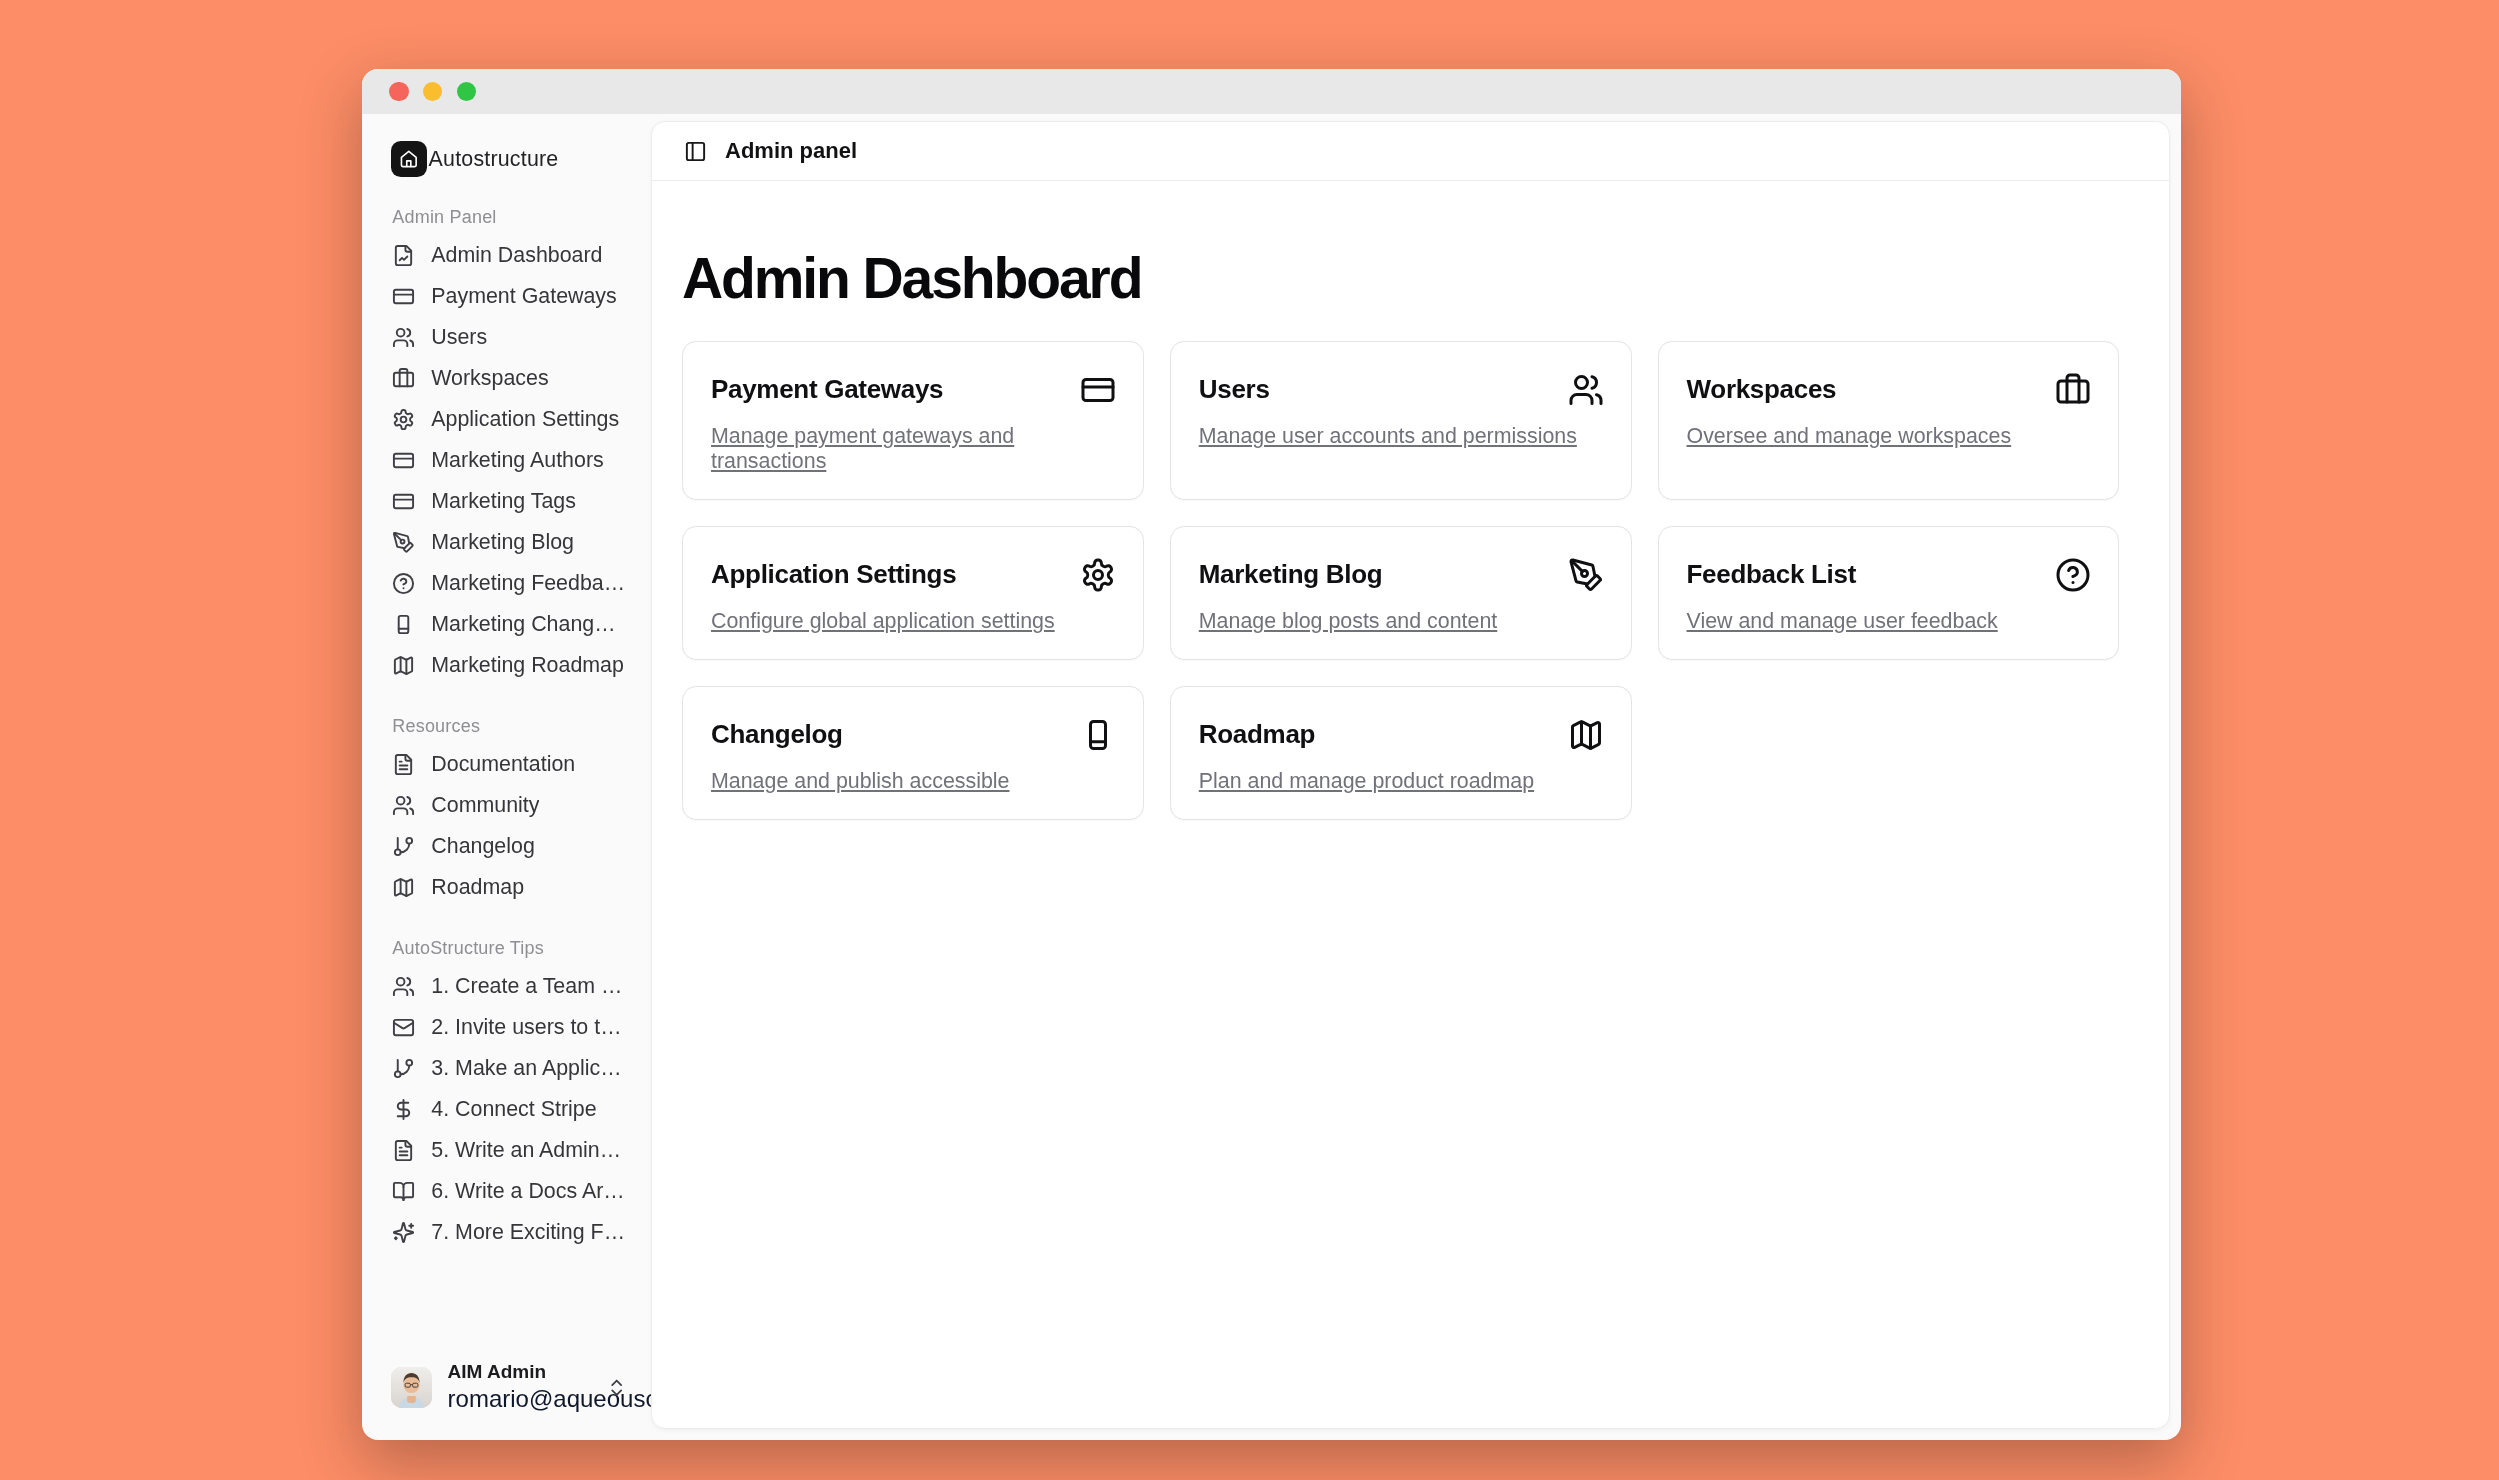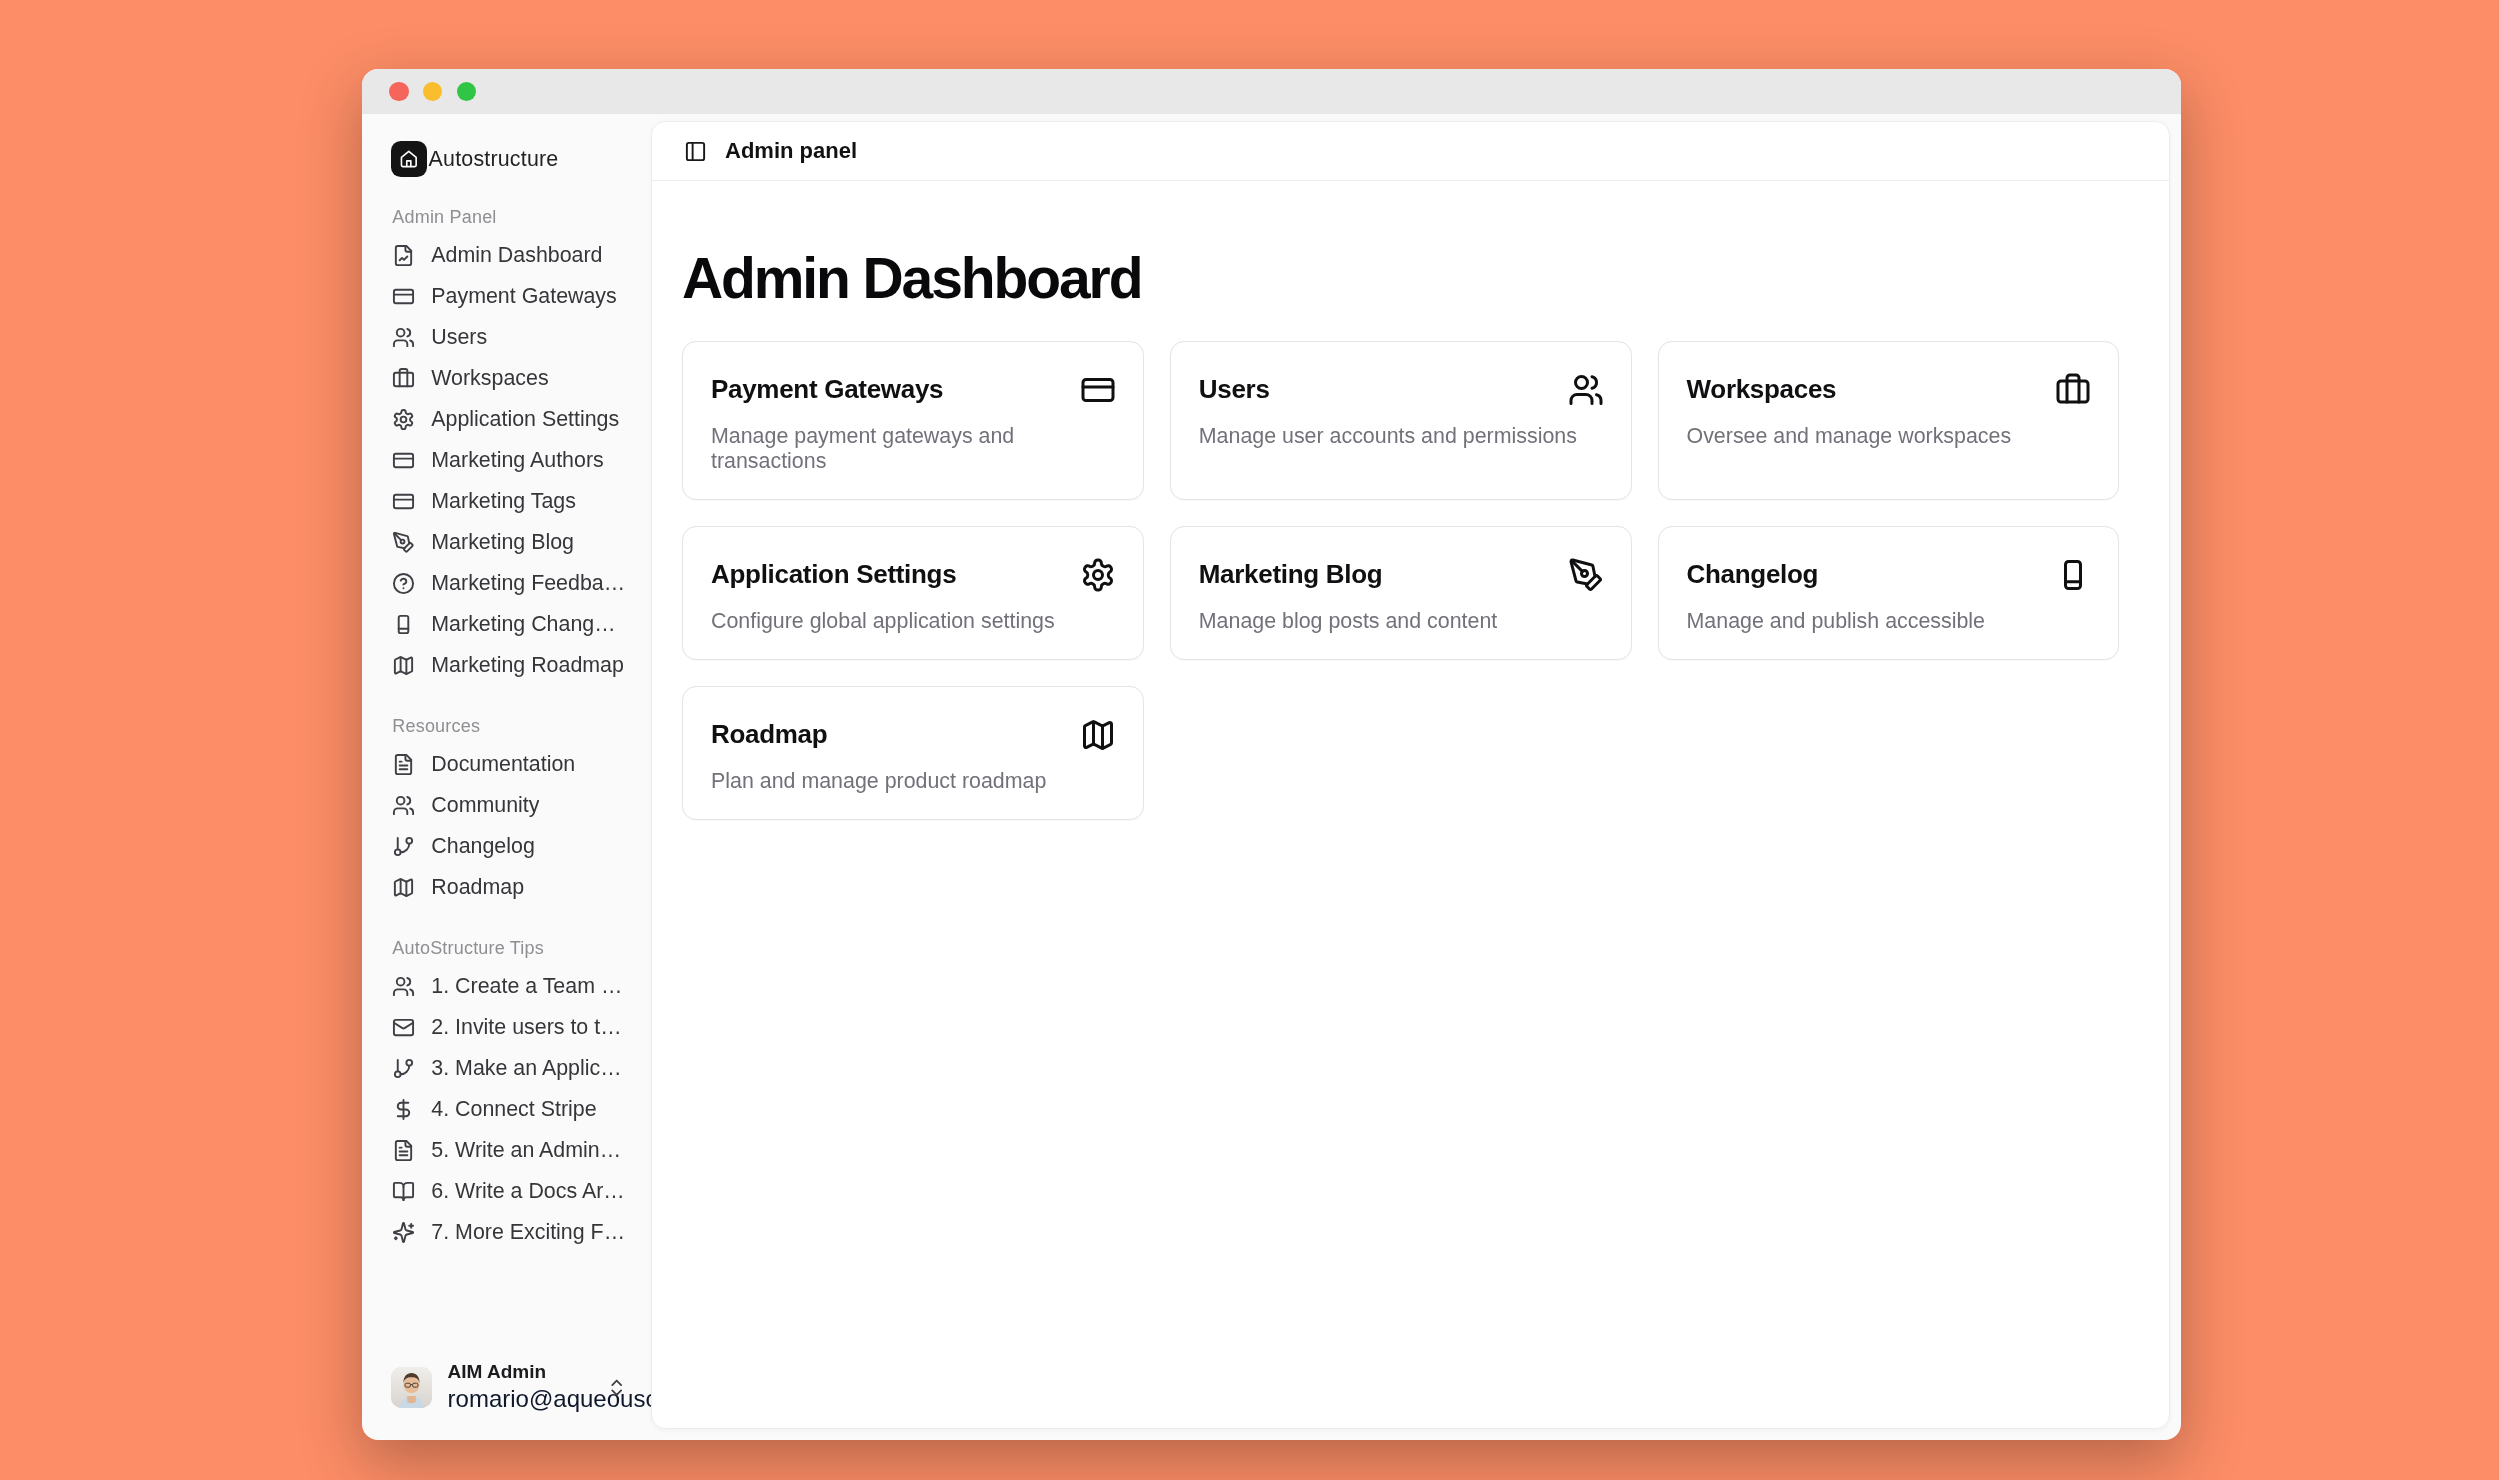--- a/index.html
+++ b/index.html
@@ -97,21 +97,21 @@
     display: grid; grid-template-columns: repeat(3, 1fr); gap: 26px;
   }
   .card {
     background: #fff; border: 0.9px solid #E4E4E7; border-radius: 14.2px;
     padding: 30px 27px 25px 28px; cursor: pointer;
     box-shadow: 0 0.9px 1.8px rgba(0,0,0,.03);
   }
   .card-head { display: flex; align-items: center; justify-content: space-between; gap: 18px; }
   .card-title { font-size: 26px; font-weight: 600; color: #101012; letter-spacing: -0.3px; }
   .card-head .icon { width: 36px; height: 36px; color: #101012; flex: none; }
-  .card-desc { margin-top: 16px; font-size: 21.4px; color: #71717A; }
+  .card-desc { margin-top: 16px; font-size: 21.4px; color: #71717A; text-decoration: underline; }
 </style>
 </head>
 <body>
 
 <div class="window">
 
   <div class="titlebar">
     <span class="traffic red"></span>
     <span class="traffic yellow"></span>
     <span class="traffic green"></span>
@@ -486,20 +486,33 @@
                     <path d="m18 13-1.375-6.874a1 1 0 0 0-.746-.776L3.235 2.028a1 1 0 0 0-1.207 1.207L5.35 15.879a1 1 0 0 0 .776.746L13 18"></path>
                     <path d="m2.3 2.3 7.286 7.286"></path>
                     <circle cx="11" cy="11" r="2"></circle>
                   </svg>
                 </span>
               </div>
               <div class="card-desc">Manage blog posts and content</div>
             </div>
             <div class="card">
               <div class="card-head">
+                <span class="card-title">Feedback List</span>
+                <span class="icon">
+                  <svg viewBox="0 0 24 24" fill="none" stroke="currentColor" stroke-width="2" stroke-linecap="round" stroke-linejoin="round">
+                    <circle cx="12" cy="12" r="10"></circle>
+                    <path d="M9.09 9a3 3 0 0 1 5.83 1c0 2-3 3-3 3"></path>
+                    <path d="M12 17h.01"></path>
+                  </svg>
+                </span>
+              </div>
+              <div class="card-desc">View and manage user feedback</div>
+            </div>
+            <div class="card">
+              <div class="card-head">
                 <span class="card-title">Changelog</span>
                 <span class="icon">
                   <svg viewBox="0 0 24 24" fill="none" stroke="currentColor" stroke-width="2" stroke-linecap="round" stroke-linejoin="round">
                     <rect x="7" y="3" width="10" height="18" rx="2"></rect>
                     <line x1="7" y1="16.5" x2="17" y2="16.5"></line>
                   </svg>
                 </span>
               </div>
               <div class="card-desc">Manage and publish accessible</div>
             </div>

